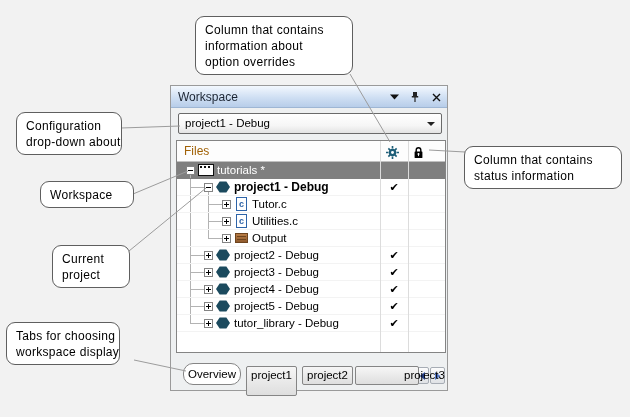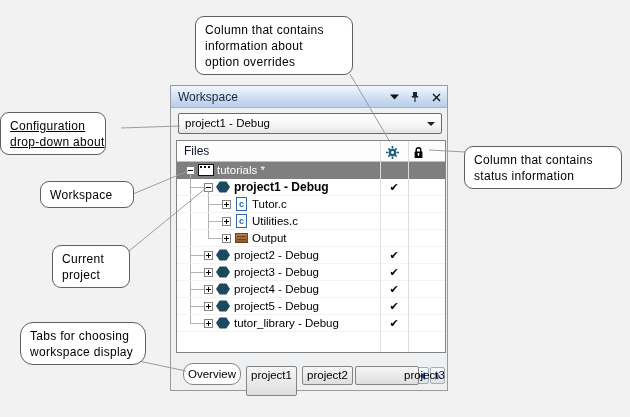--- a/index.html
+++ b/index.html
@@ -55,21 +55,21 @@
   .filesbox {
     position:absolute; left:5px; top:54px; width:270px; height:213px;
     background:#fff; border:1px solid #848484;
   }
   .colsep { position:absolute; top:0; bottom:0; width:1px; background:#dcdcdc; z-index:3; }
   .colsep.s1 { left:203px; } .colsep.s2 { left:231px; }
   .fheader {
     position:absolute; left:0; top:0; right:0; height:21px;
     background:#fdfdfd; border-bottom:1px solid #c0c0c0;
   }
-  .fh-label { position:absolute; left:7px; top:0; line-height:20px; font-size:12px; color:#0f172a; }
+  .fh-label { position:absolute; left:7px; top:0; line-height:20px; font-size:12px; color:#a16207; }
   .fh-gear { position:absolute; left:209px; top:4px; }
   .fh-lock { position:absolute; left:236px; top:4px; }
 
   .tree { position:absolute; left:0; top:21px; right:0; }
   .trow { position:relative; height:17px; border-bottom:1px solid #f3f3f3; }
   .trow.sel { background:#7f7f7f; border-bottom-color:#7f7f7f; }
   .lbl { position:absolute; top:0; line-height:16px; font-size:11.5px; color:#000; white-space:nowrap; }
   .trow.sel .lbl { color:#fff; }
   .lbl.l0 { left:40px; } .lbl.l1 { left:57px; } .lbl.l2 { left:75px; }
   .lbl.bold { font-weight:bold; font-size:12px; }
@@ -272,32 +272,32 @@
           <path d="M1 0v8l5.5-4z" fill="#5b7fd0"></path>
         </svg>
     </span>
   </div>
 
   <div class="callout" style="left:195px; top:16px; width:158px;">
     <div class="cl">Column that contains</div>
     <div class="cl">information about</div>
     <div class="cl">option overrides</div>
   </div>
-  <div class="callout" style="left:0; top:112px; width:106px;text-decoration:underline;">
+  <div class="callout" style="left:16px; top:112px; width:106px;">
     <div class="cl">Configuration</div>
     <div class="cl">drop-down about</div>
   </div>
   <div class="callout" style="left:40px; top:181px; width:94px;">
     <div class="cl">Workspace</div>
   </div>
   <div class="callout" style="left:52px; top:245px; width:78px;">
     <div class="cl">Current</div>
     <div class="cl">project</div>
   </div>
-  <div class="callout" style="left:20px; top:322px; width:126px;border-radius:13px;">
+  <div class="callout" style="left:6px; top:322px; width:114px;">
     <div class="cl">Tabs for choosing</div>
     <div class="cl">workspace display</div>
   </div>
   <div class="callout" style="left:464px; top:146px; width:158px;">
     <div class="cl">Column that contains</div>
     <div class="cl">status information</div>
   </div>
 
   <svg class="leaders" width="630" height="417">
     <line x1="350" y1="74" x2="390" y2="142"></line>

